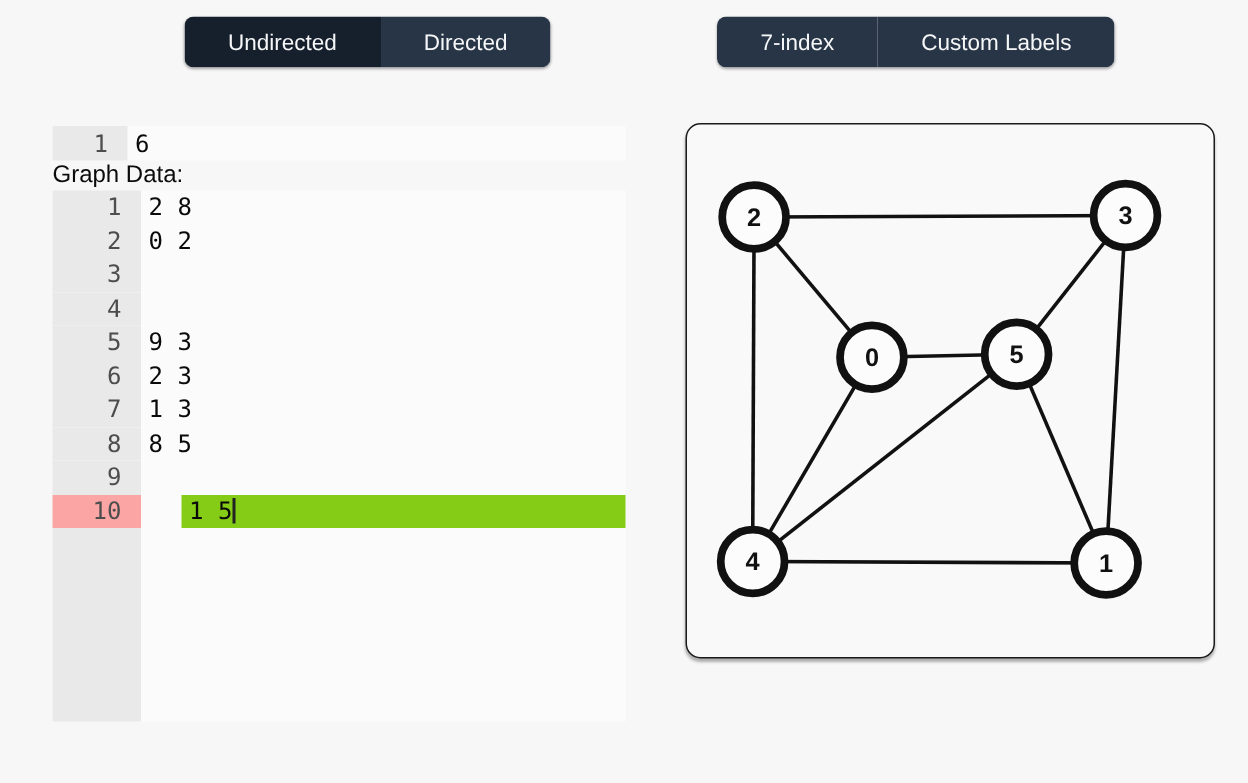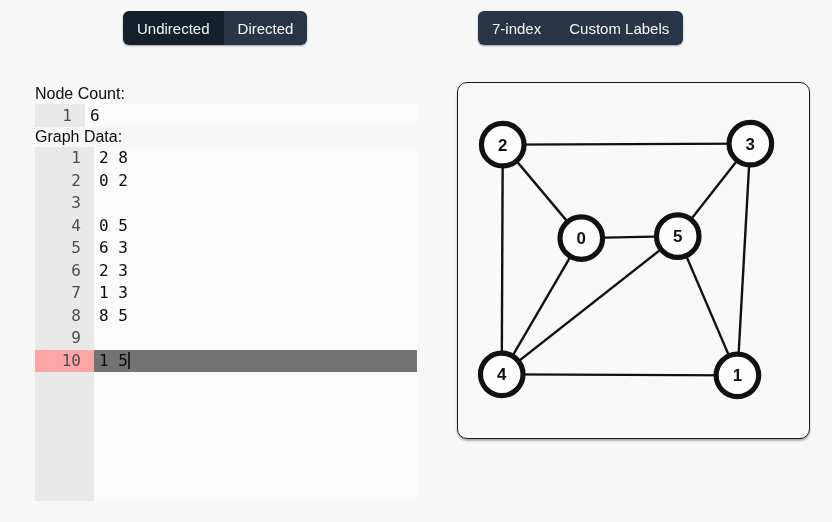--- a/index.html
+++ b/index.html
@@ -17,21 +17,21 @@
     top: 11px;
     display: flex;
     border-radius: 6px;
     overflow: hidden;
     box-shadow: 0 1px 2px rgba(0,0,0,0.35);
   }
   .toggle-btn {
     border: none;
     cursor: pointer;
     height: 34px;
-    padding: 0 14px;
+    padding: 0 29px;
     font-family: "Liberation Sans", sans-serif;
     font-size: 15px;
     color: #f5f6f8;
     background: #273546;
     display: flex;
     align-items: center;
   }
   .toggle-btn.selected { background: #16202d; }
   #direction-toggle { left: 123px; }
   #index-toggle { left: 478px; }
@@ -67,21 +67,21 @@
     padding-right: 13px;
   }
   .nc-gutter  { width: 50px; }
   .gd-gutter  { width: 59px; }
   .line-content {
     flex: 1 1 auto;
     color: #0a0a0a;
     padding-left: 5px;
     white-space: pre;
   }
-  .cm-line.active .line-content { background: #737373; }
+  .cm-line.active .line-content { background: #84cc16; margin-left: 27px; }
   .cm-line.active .gutter { background: #fca5a5; }
   .caret {
     display: inline-block;
     width: 2px;
     height: 17px;
     background: #222;
     vertical-align: -3px;
   }
   .gutter-filler {
     width: 59px;
@@ -119,21 +119,20 @@
     <button class="toggle-btn selected">Undirected</button>
     <button class="toggle-btn">Directed</button>
   </div>
 
 <div class="toggle-group" id="index-toggle">
     <button class="toggle-btn">7-index</button>
     <button class="toggle-btn">Custom Labels</button>
   </div>
 
 <div class="editor-panel">
-  <div class="editor-label">Node Count:</div>
 
   <div class="cm-editor">
     <div class="cm-line nc-line">
       <div class="gutter nc-gutter">1</div>
       <div class="line-content">6</div>
     </div>
   </div>
 
   <div class="editor-label">Graph Data:</div>
 
@@ -144,25 +143,24 @@
       </div>
       <div class="cm-line">
         <div class="gutter gd-gutter">2</div>
         <div class="line-content">0 2</div>
       </div>
       <div class="cm-line">
         <div class="gutter gd-gutter">3</div>
       </div>
       <div class="cm-line">
         <div class="gutter gd-gutter">4</div>
-        <div class="line-content">0 5</div>
       </div>
       <div class="cm-line">
         <div class="gutter gd-gutter">5</div>
-        <div class="line-content">6 3</div>
+        <div class="line-content">9 3</div>
       </div>
       <div class="cm-line">
         <div class="gutter gd-gutter">6</div>
         <div class="line-content">2 3</div>
       </div>
       <div class="cm-line">
         <div class="gutter gd-gutter">7</div>
         <div class="line-content">1 3</div>
       </div>
       <div class="cm-line">

